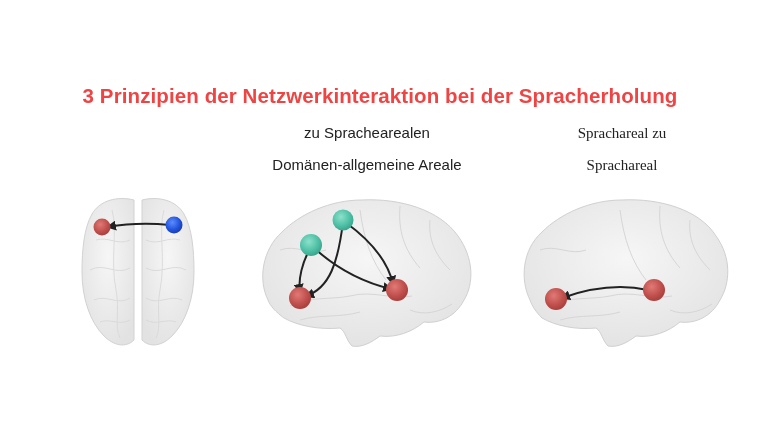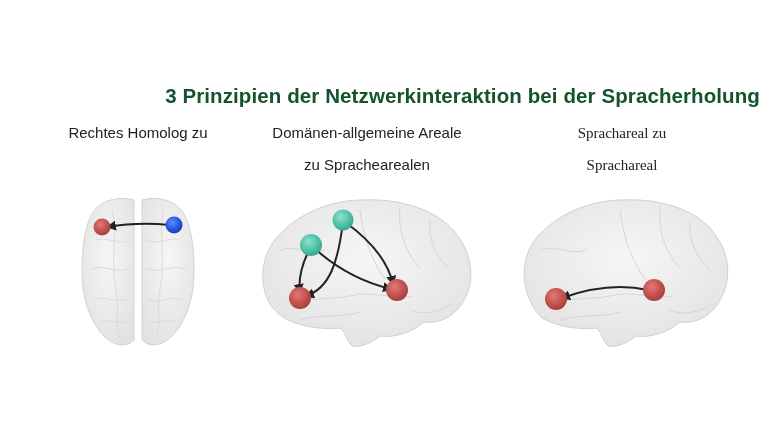--- a/index.html
+++ b/index.html
@@ -1,35 +1,34 @@
 <!DOCTYPE html>
 <html><head>
 <meta charset="utf-8">
 <style>
   html, body { margin:0; padding:0; background:#ffffff; }
   body { width:760px; height:427px; position:relative; overflow:hidden; font-family:"Liberation Sans", sans-serif; color:#1a1a1a; }
-  .title { position:absolute; left:0; top:84px; width:760px; text-align:right; font-weight:bold; font-size:20.5px; letter-spacing:0.1px; color:#14532d; }
+  .title { position:absolute; left:0; top:84px; width:760px; text-align:center; font-weight:bold; font-size:20.5px; letter-spacing:0.1px; color:#ef4444; }
   .caption { position:absolute; text-align:center; font-size:15px; line-height:32px; color:#222; }
   .caption span { display:block; white-space:nowrap; }
   #cap1 { left:38px; top:117px; width:200px; }
   #cap2 { left:247px; top:117px; width:240px; }
   #cap3 { left:522px; top:117px; width:200px;font-family:Liberation Serif, serif; }
   svg.fig { position:absolute; left:0; top:0; }
 </style>
 </head>
 <body>
 
 <div class="title">3 Prinzipien der Netzwerkinteraktion bei der Spracherholung</div>
 
 <div class="caption" id="cap1">
-  <span>Rechtes Homolog zu</span>
 </div>
 <div class="caption" id="cap2">
+  <span>zu Sprachearealen</span>
   <span>Domänen-allgemeine Areale</span>
-  <span>zu Sprachearealen</span>
 </div>
 <div class="caption" id="cap3">
   <span>Sprachareal zu</span>
   <span>Sprachareal</span>
 </div>
 
 <svg class="fig" width="760" height="427" viewBox="0 0 760 427">
   <defs>
     <radialGradient id="gRed" cx="40%" cy="35%" r="70%">
       <stop offset="0%" stop-color="#e07a76"></stop>

